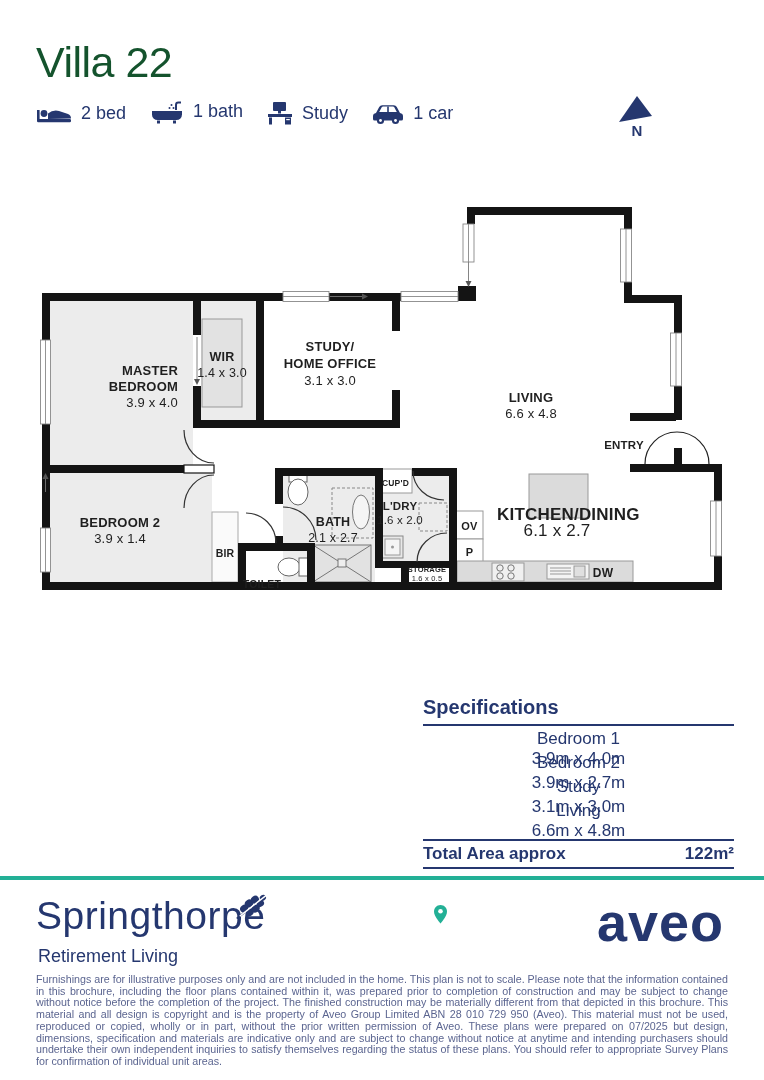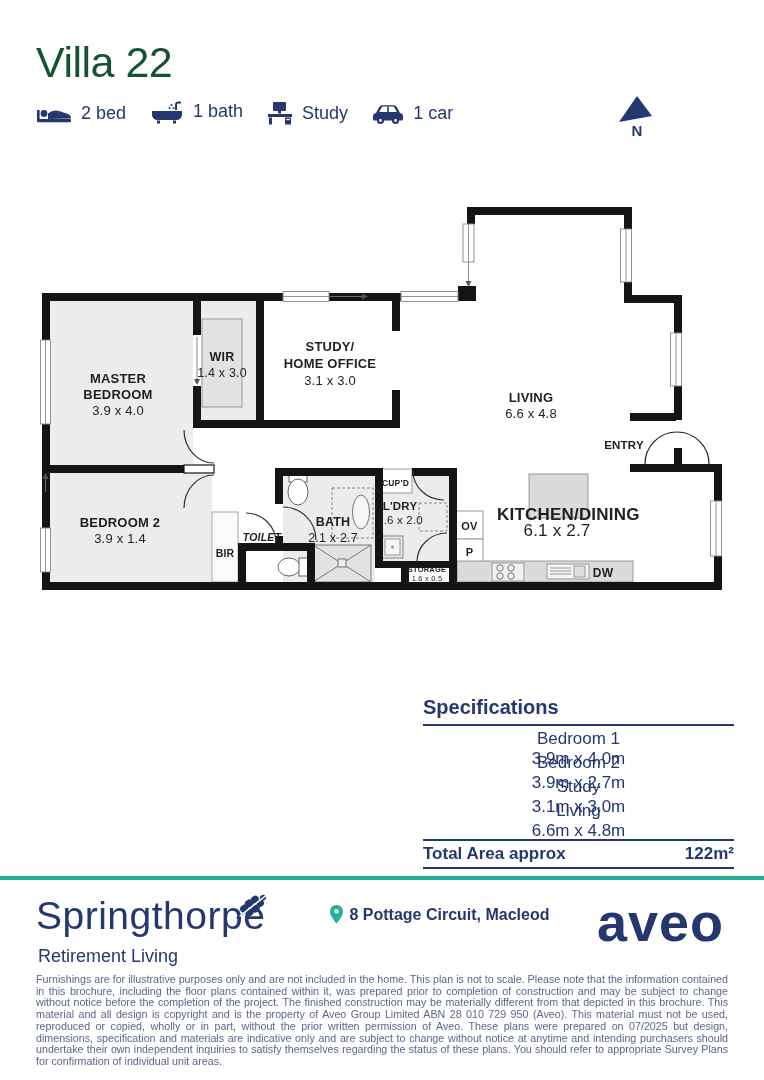--- a/index.html
+++ b/index.html
@@ -220,21 +220,21 @@
         <circle cx="8.5" cy="19.5" r="1.4" fill="#fff"></circle>
       <circle cx="23.5" cy="19.5" r="3.6"></circle>
         <circle cx="23.5" cy="19.5" r="1.4" fill="#fff"></circle>
     </svg>
     <span>1 car</span>
   </div>
 </div>
 
 <div class="abs compass-n">N</div>
 
-<div class="abs plan-label" style="left:58px;top:371px;width:120px;font-size:13px;">
+<div class="abs plan-label" style="left:58px;top:363px;width:120px;font-size:13px;text-align:right;">
   <div class="rname">MASTER</div>
   <div class="rname">BEDROOM</div>
   <div class="rdims">3.9 x 4.0</div>
 </div>
 <div class="abs plan-label" style="left:192px;top:349px;width:60px;font-size:12.5px;">
   <div class="rname">WIR</div>
   <div class="rdims">1.4 x 3.0</div>
 </div>
 <div class="abs plan-label" style="left:270px;top:338px;width:120px;font-size:13px;line-height:17px;">
   <div class="rname">STUDY/</div>
@@ -248,21 +248,21 @@
 <div class="abs plan-label" style="left:598px;top:437px;width:52px;font-size:11.5px;">
   <div class="rname">ENTRY</div>
 </div>
 <div class="abs plan-label" style="left:60px;top:515px;width:120px;font-size:13px;">
   <div class="rname">BEDROOM 2</div>
   <div class="rdims">3.9 x 1.4</div>
 </div>
 <div class="abs plan-label" style="left:210px;top:545px;width:30px;font-size:10.5px;">
   <div class="rname">BIR</div>
 </div>
-<div class="abs plan-label" style="left:242px;top:529px;width:40px;font-size:10.5px;font-style:italic;">
+<div class="abs plan-label" style="left:242px;top:576px;width:40px;font-size:10.5px;">
   <div class="rname">TOILET</div>
 </div>
 <div class="abs plan-label" style="left:303px;top:514px;width:60px;font-size:12.5px;">
   <div class="rname">BATH</div>
   <div class="rdims">2.1 x 2.7</div>
 </div>
 <div class="abs plan-label" style="left:379px;top:475px;width:33px;font-size:8.5px;">
   <div class="rname">CUP'D</div>
 </div>
 <div class="abs plan-label" style="left:375px;top:499px;width:50px;font-size:11.5px;line-height:14px;">
@@ -330,19 +330,18 @@
   </g>
 </svg>
 <div class="abs sp-tag">Retirement Living</div>
 
 <div class="abs contact">
   <div class="contact-line2">
     <svg width="13" height="19" viewBox="0 0 13 19">
       <path d="M6.5 0 C2.9 0 0 2.9 0 6.5 c0 4.9 6.5 12 6.5 12 s6.5 -7.1 6.5 -12 C13 2.9 10.1 0 6.5 0 z" fill="#23B096"></path>
       <circle cx="6.5" cy="6.3" r="2.3" fill="#fff"></circle>
     </svg>
-    <span>8 Pottage Circuit, Macleod</span>
   </div>
 </div>
 
 <div class="abs aveo-logo">aveo</div>
 
 <div class="abs disclaimer">Furnishings are for illustrative purposes only and are not included in the home. This plan is not to scale. Please note that the information contained in this brochure, including the floor plans contained within it, was prepared prior to completion of construction and may be subject to change without notice before the completion of the project. The finished construction may be materially different from that depicted in this brochure. This material and all design is copyright and is the property of Aveo Group Limited ABN 28 010 729 950 (Aveo). This material must not be used, reproduced or copied, wholly or in part, without the prior written permission of Aveo. These plans were prepared on 07/2025 but design, dimensions, specification and materials are indicative only and are subject to change without notice at anytime and intending purchasers should undertake their own independent inquiries to satisfy themselves regarding the status of these plans. You should refer to appropriate Survey Plans for confirmation of individual unit areas.</div>
 
 </body></html>

